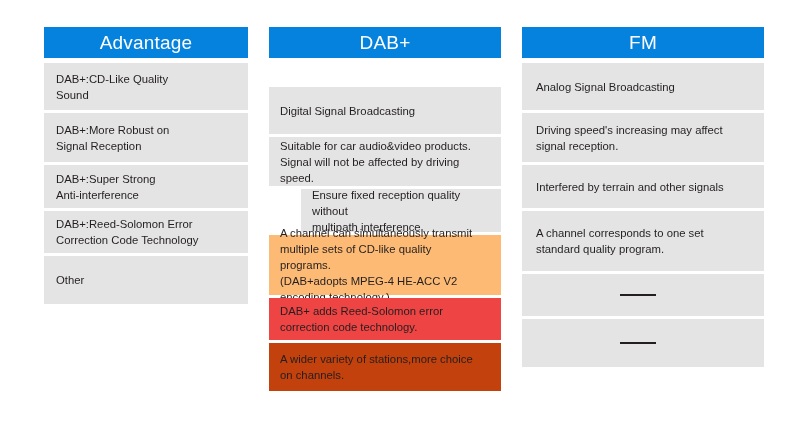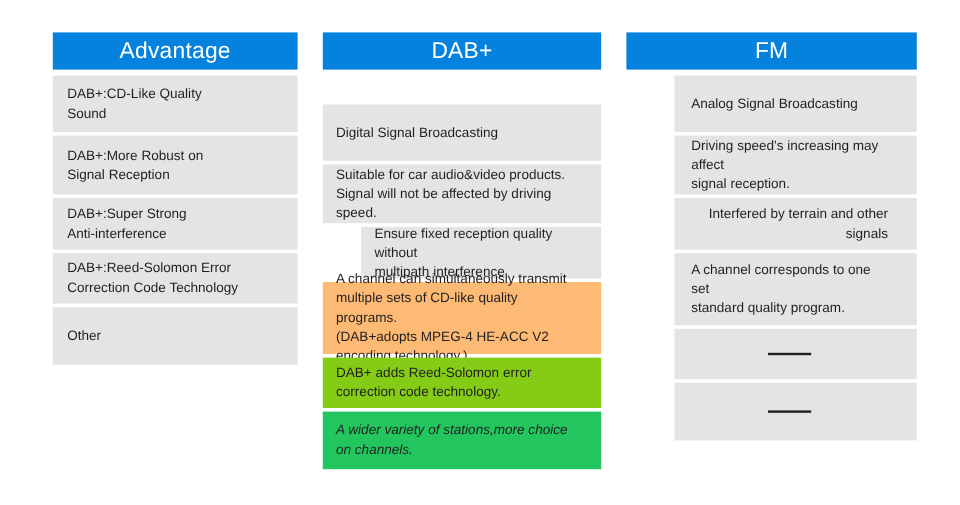--- a/index.html
+++ b/index.html
@@ -67,21 +67,21 @@
   
   .r0 { height: 47px; }
   .r1 { height: 49px; }
   .r2 { height: 43px; }
   .r3 { height: 60px; }
   .r4 { height: 42px; }
   .r5 { height: 48px; }
 
   .col-advantage .cell { padding-left: 12px; }
   .col-dab .cell       { padding-left: 11px; padding-right: 20px; }
-  .col-fm .cell        { padding-left: 14px; padding-right: 24px; margin-left: 40px; }
+  .col-fm .cell        { padding-left: 14px; padding-right: 24px; }
 
   .cell-text {
     display: block;
     white-space: pre-line;
   }
 
   .dash-cell {
     justify-content: center;
     padding-left: 0;
     padding-right: 0;
@@ -137,25 +137,25 @@
       <div class="cell r2" style="background: rgb(228, 228, 228); margin-left: 32px;">
           <span class="cell-text">Ensure fixed reception quality without
 multipath interference</span>
         </div>
       <div class="cell r3" style="background: #fdba74;">
           <span class="cell-text">A channel can simultaneously transmit
 multiple sets of CD-like quality programs.
 (DAB+adopts MPEG-4 HE-ACC V2
 encoding technology.)</span>
         </div>
-      <div class="cell r4" style="background: #84cc16;">
+      <div class="cell r4" style="background: #ef4444;">
           <span class="cell-text">DAB+ adds Reed-Solomon error
 correction code technology.</span>
         </div>
-      <div class="cell r5" style="background: #22c55e; font-style: italic;">
+      <div class="cell r5" style="background: #c2410c;">
           <span class="cell-text">A wider variety of stations,more choice
 on channels.</span>
         </div>
     </div>
   </div>
 
   <div class="column col-fm">
     <div class="col-header" style="background: rgb(5, 130, 222);">FM</div>
     <div class="cells">
       <div class="cell r0" style="background: rgb(228, 228, 228);">

